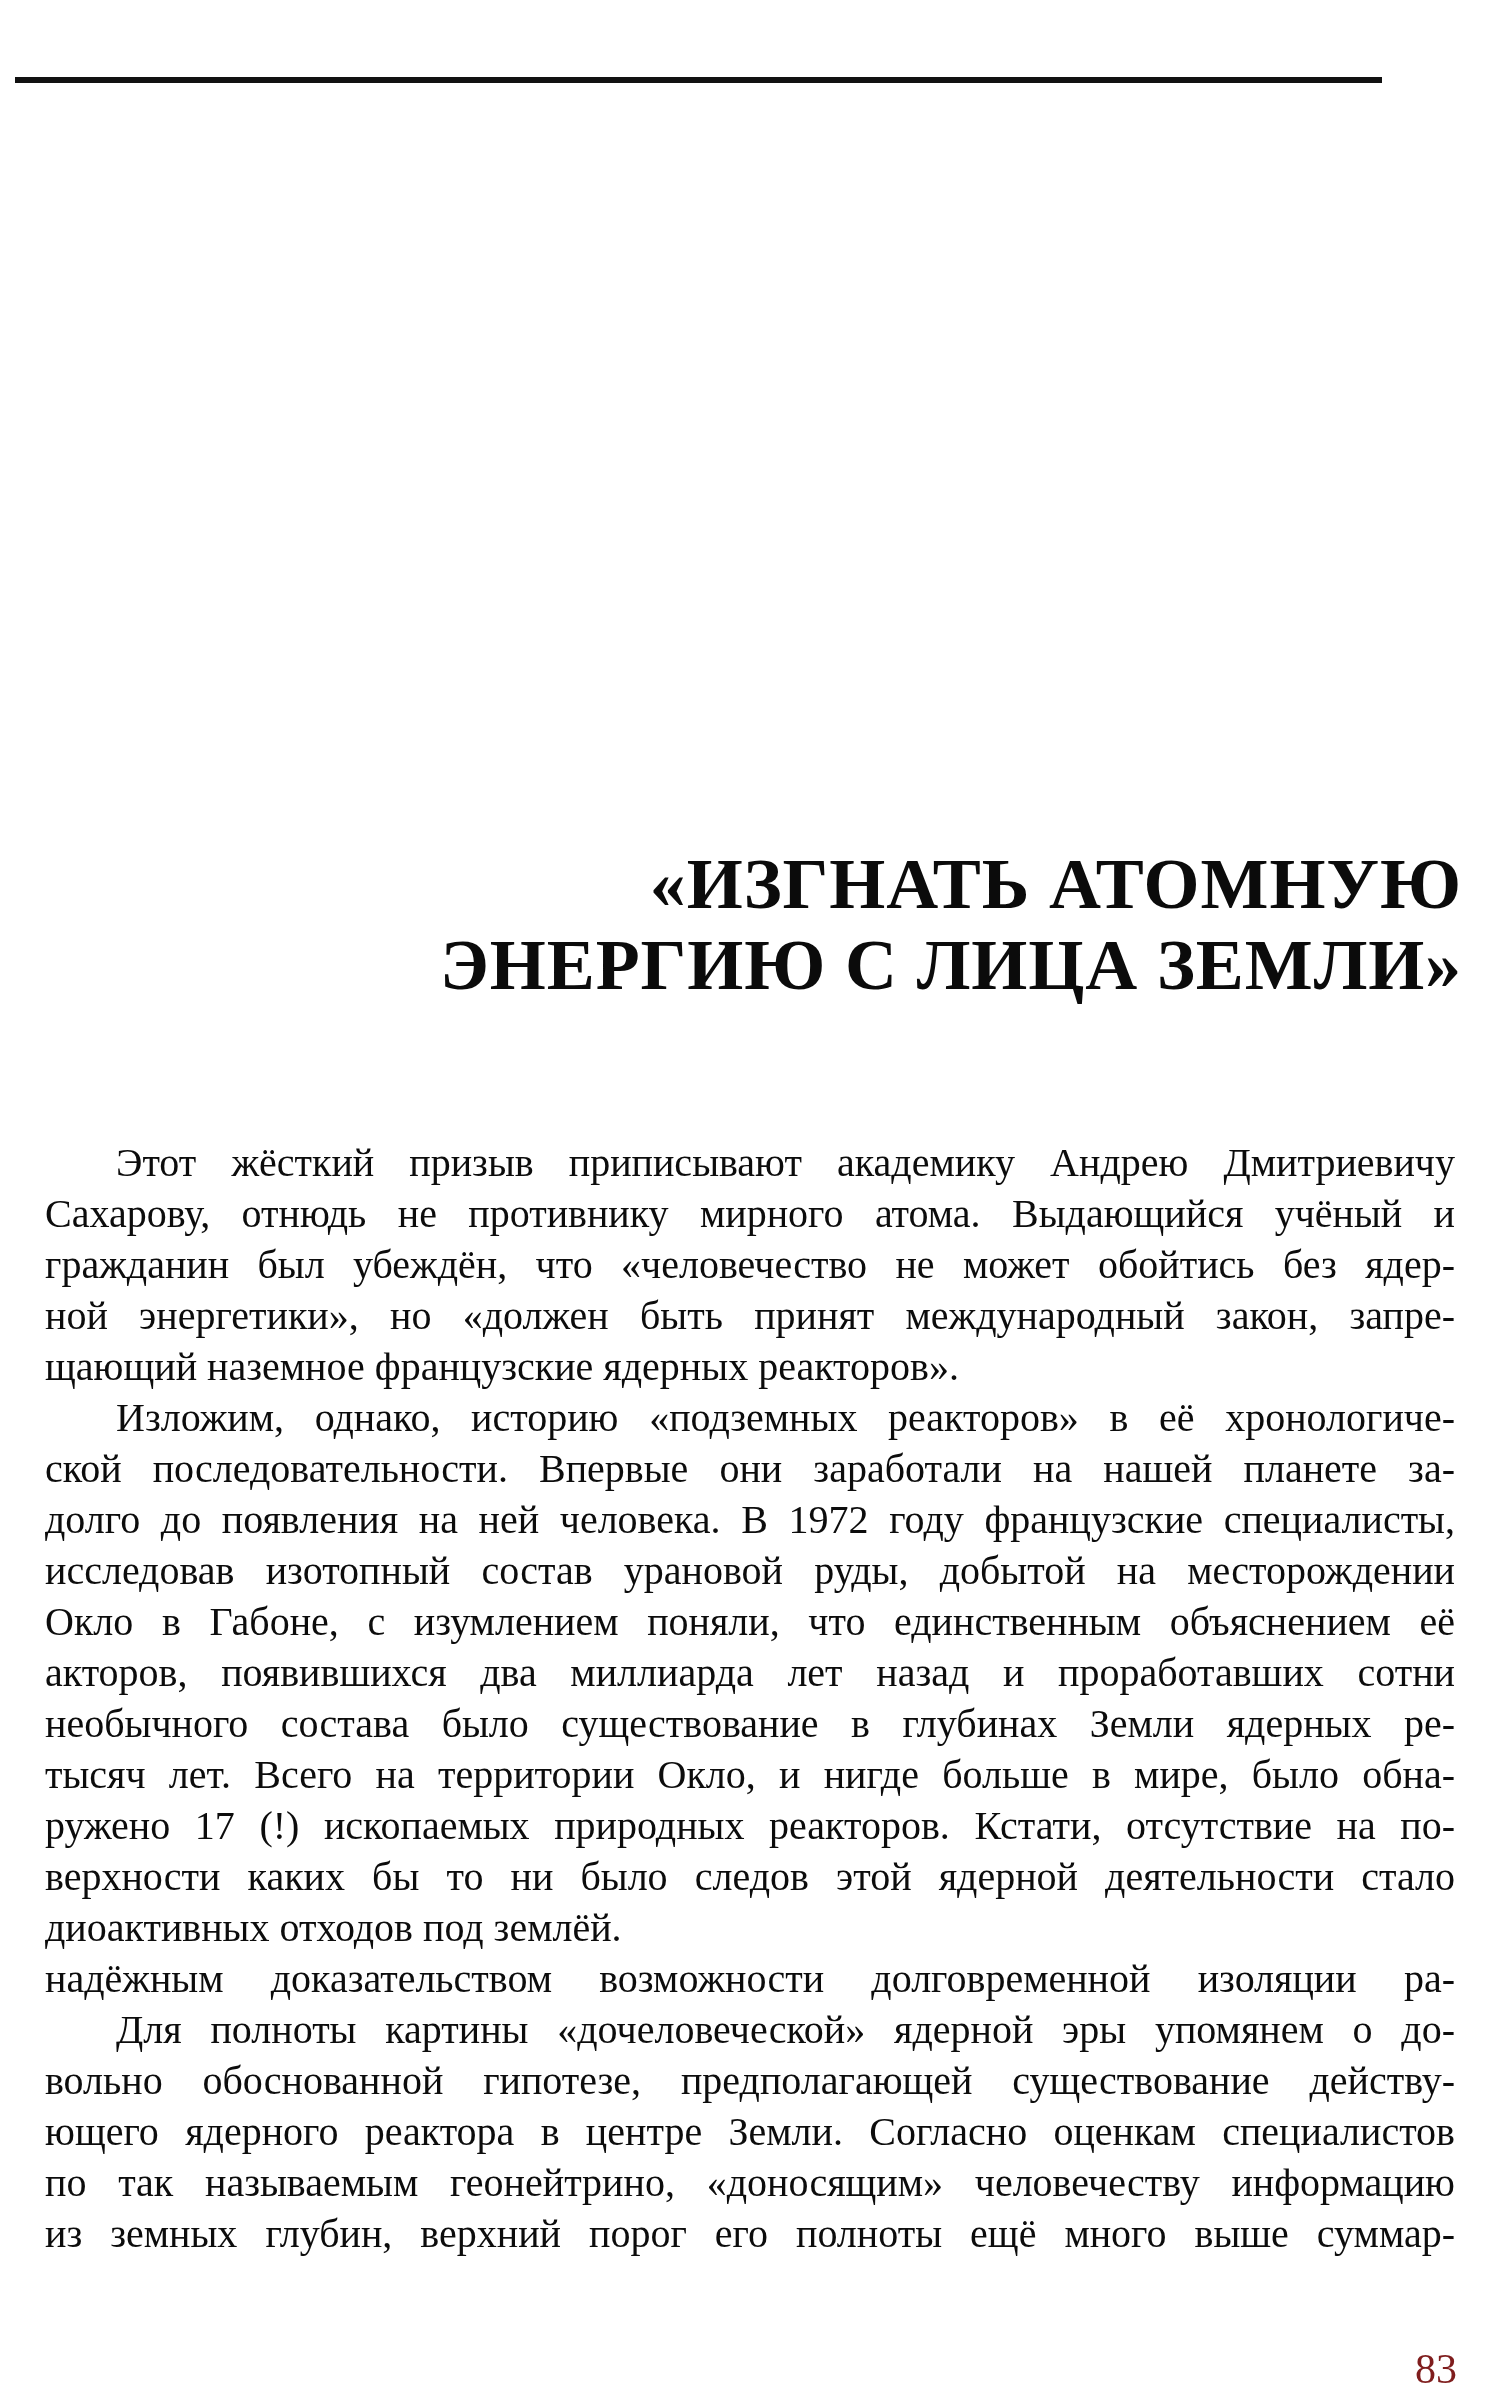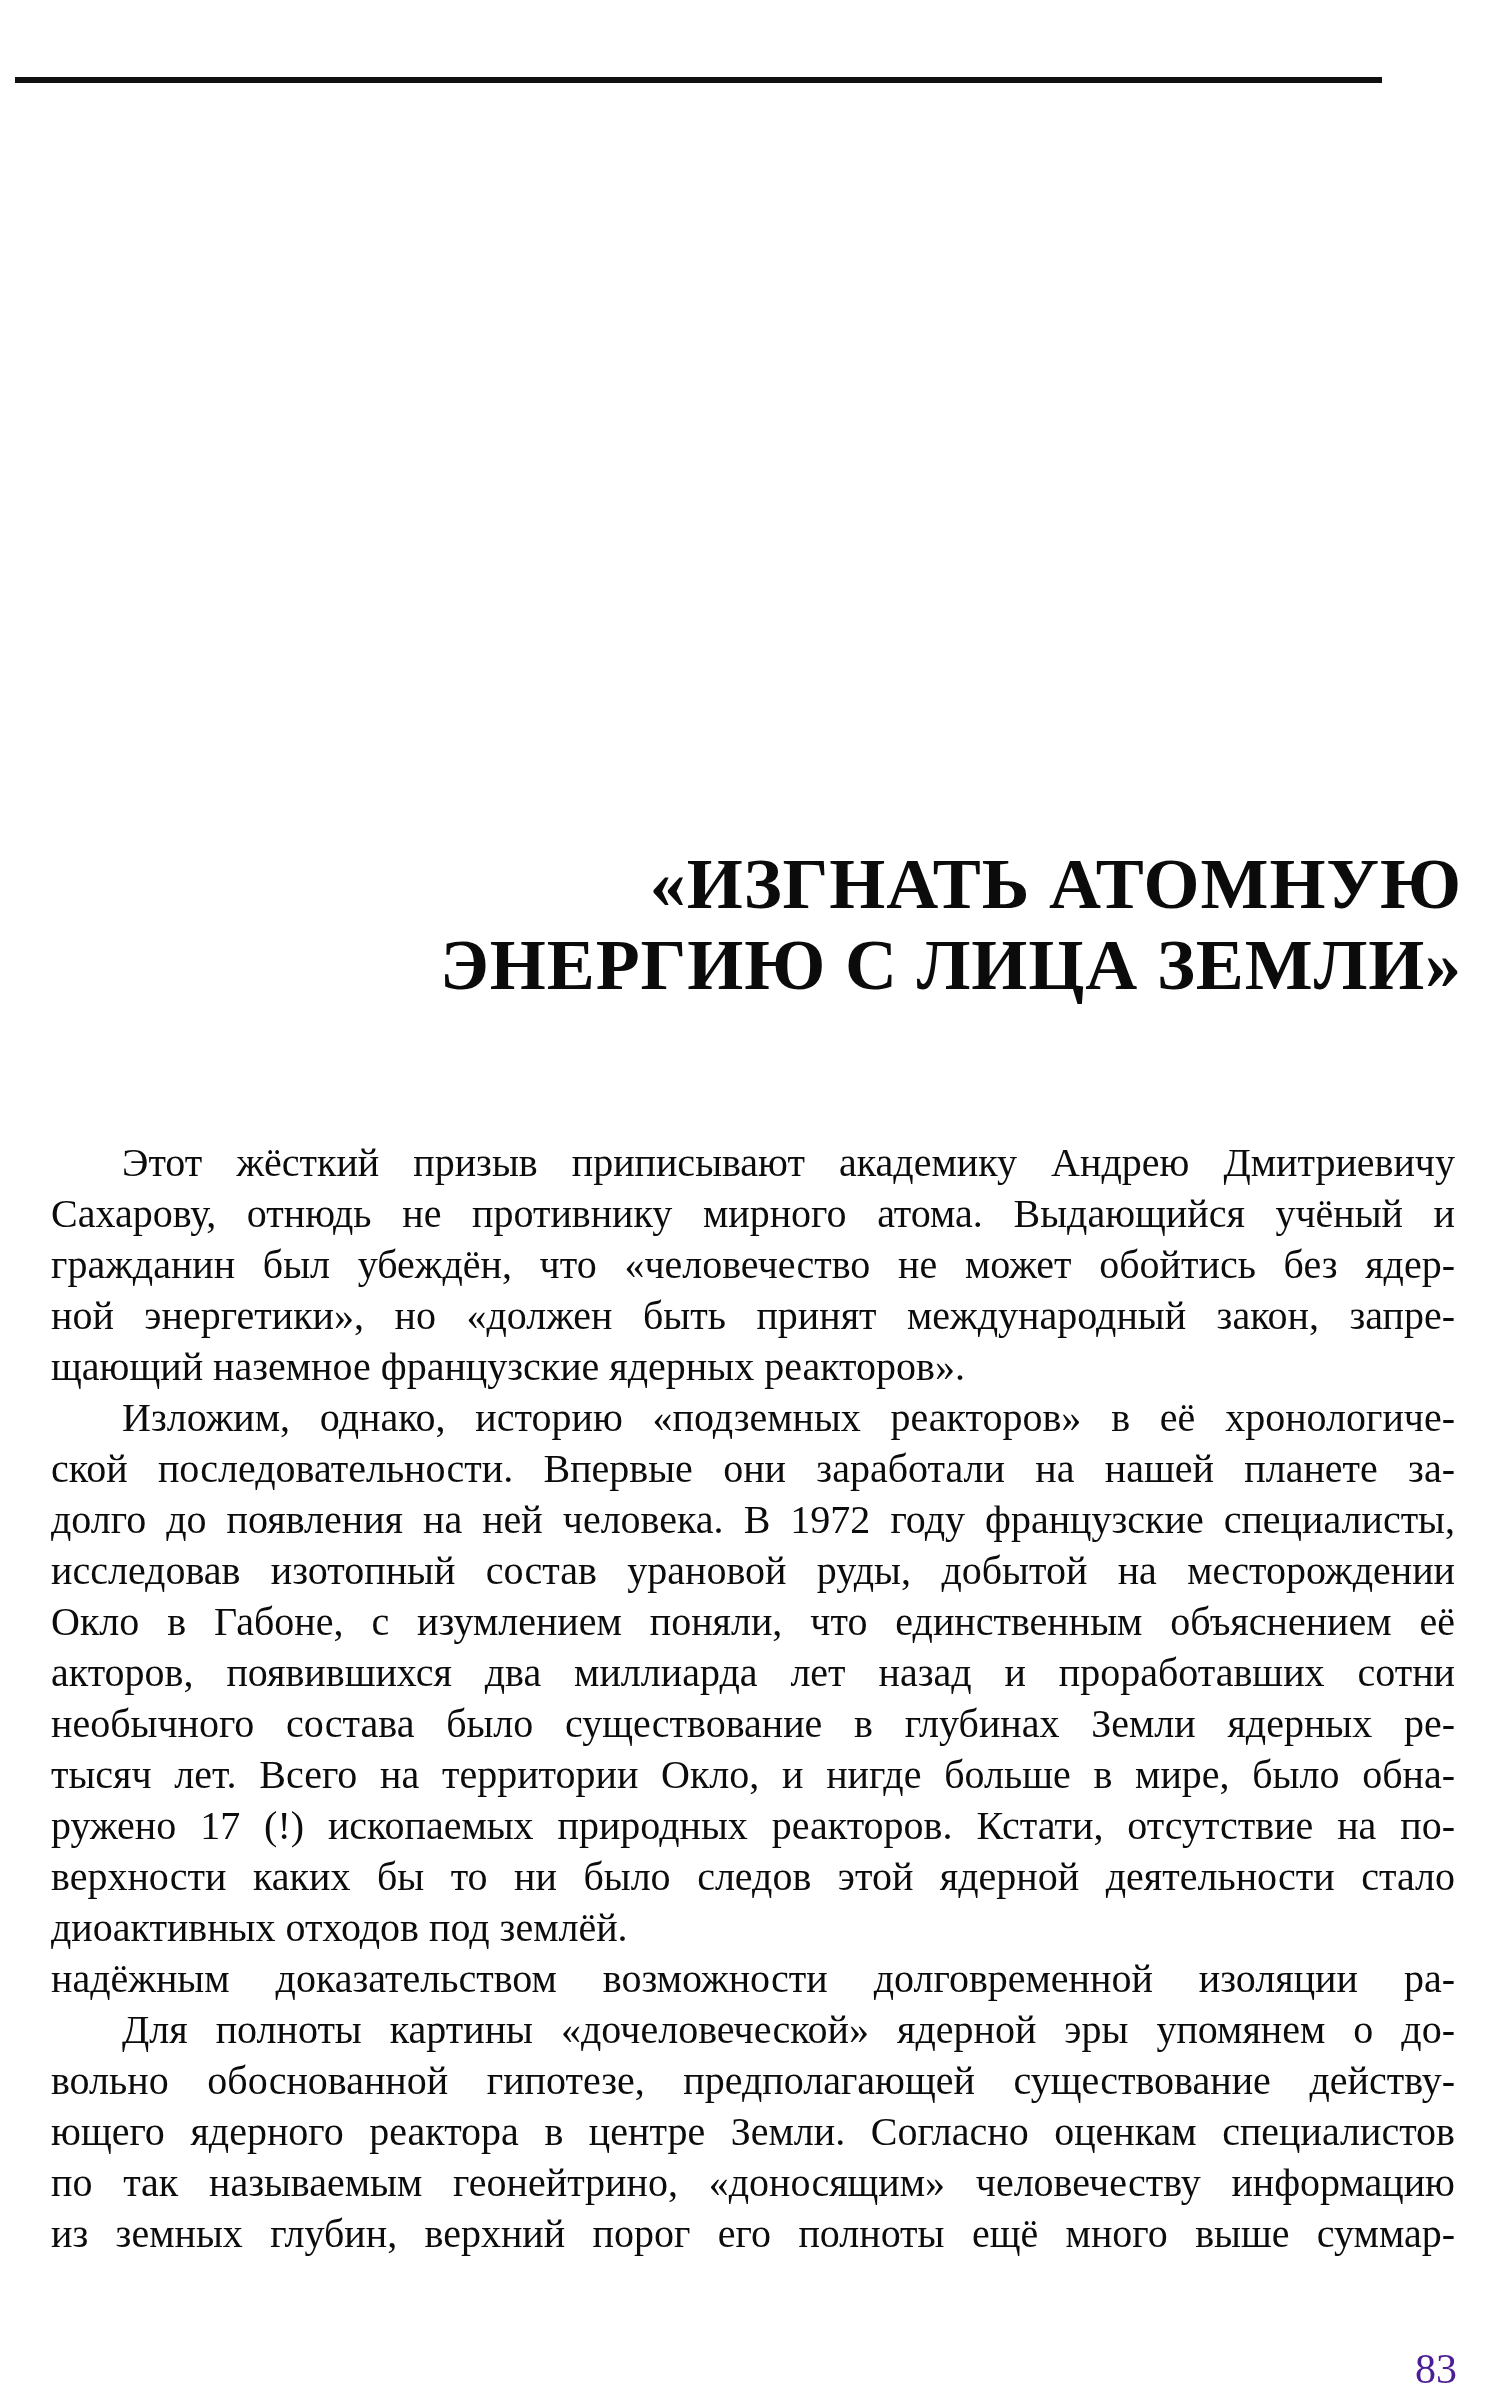--- a/index.html
+++ b/index.html
@@ -39,30 +39,29 @@
     left: 45px;
     top: 1137px;
     width: 1410px;
     font-size: 40px;
     line-height: 51px;
     color: #0c0c0c;
   }
   .line {
     text-align: justify;
     text-align-last: justify;
-    margin-left: 6px;
   }
   .line.indent { text-indent: 71px; }
   .line.endline { text-align-last: left; }
   .page-number {
     position: absolute;
     top: 2345px;
     right: 50px;
     font-size: 42px;
-    color: #4c1d95;
+    color: #7f1d1d;
   }
 </style>
 </head>
 <body>
 
 <div class="page">
 
   <div class="top-rule"></div>
 
   <h1 class="title">

